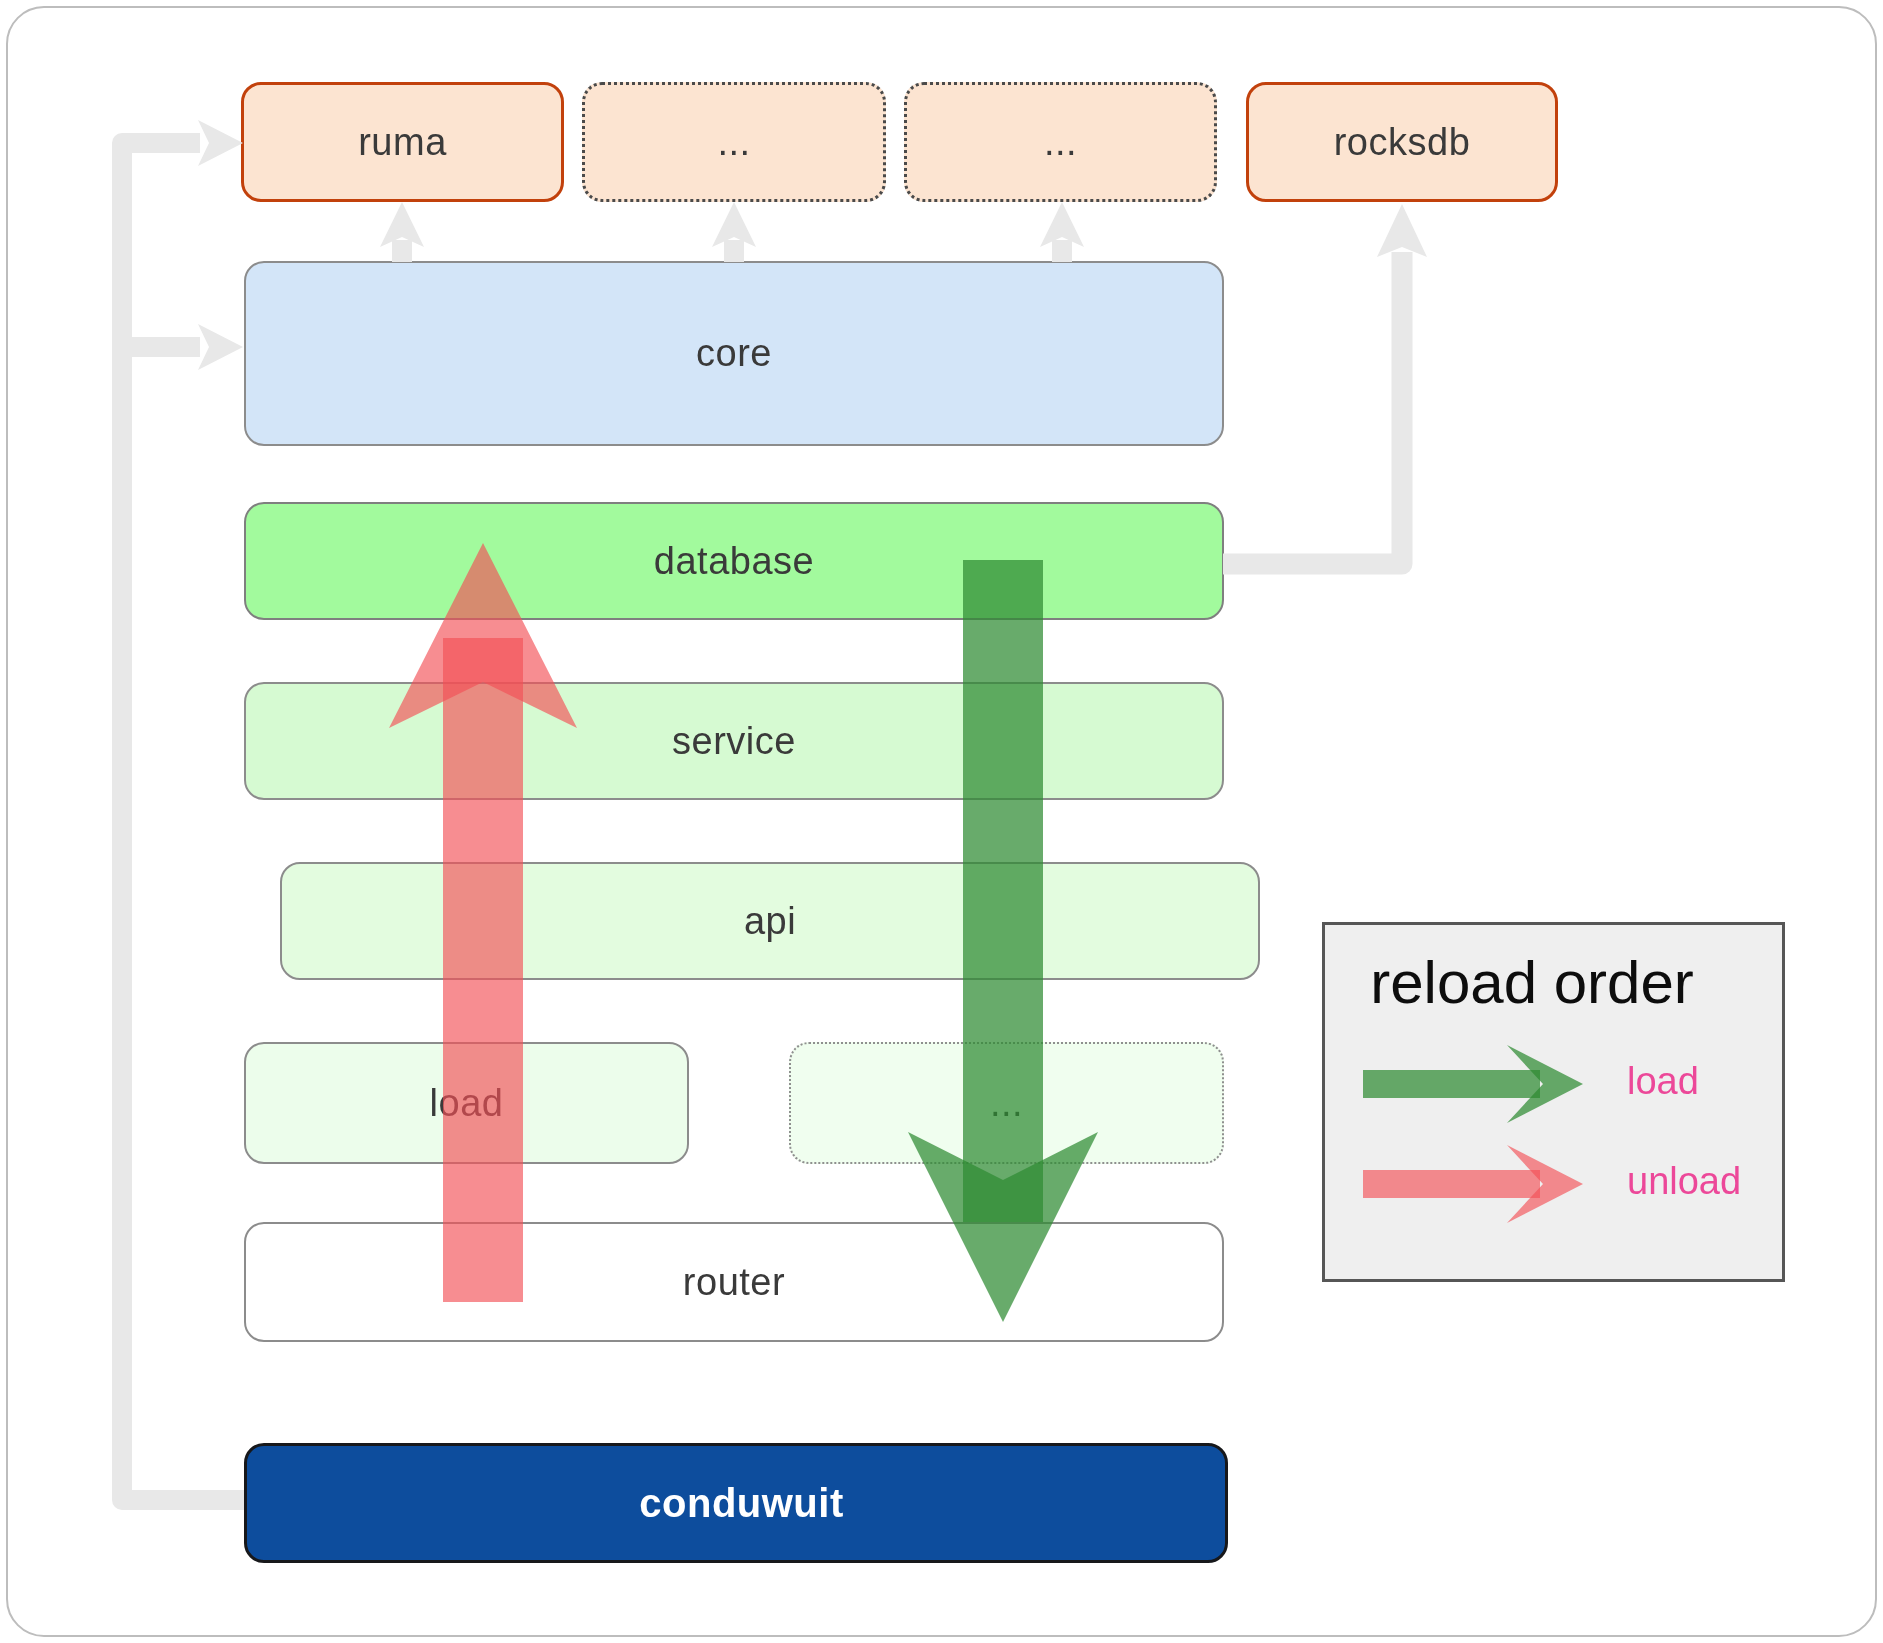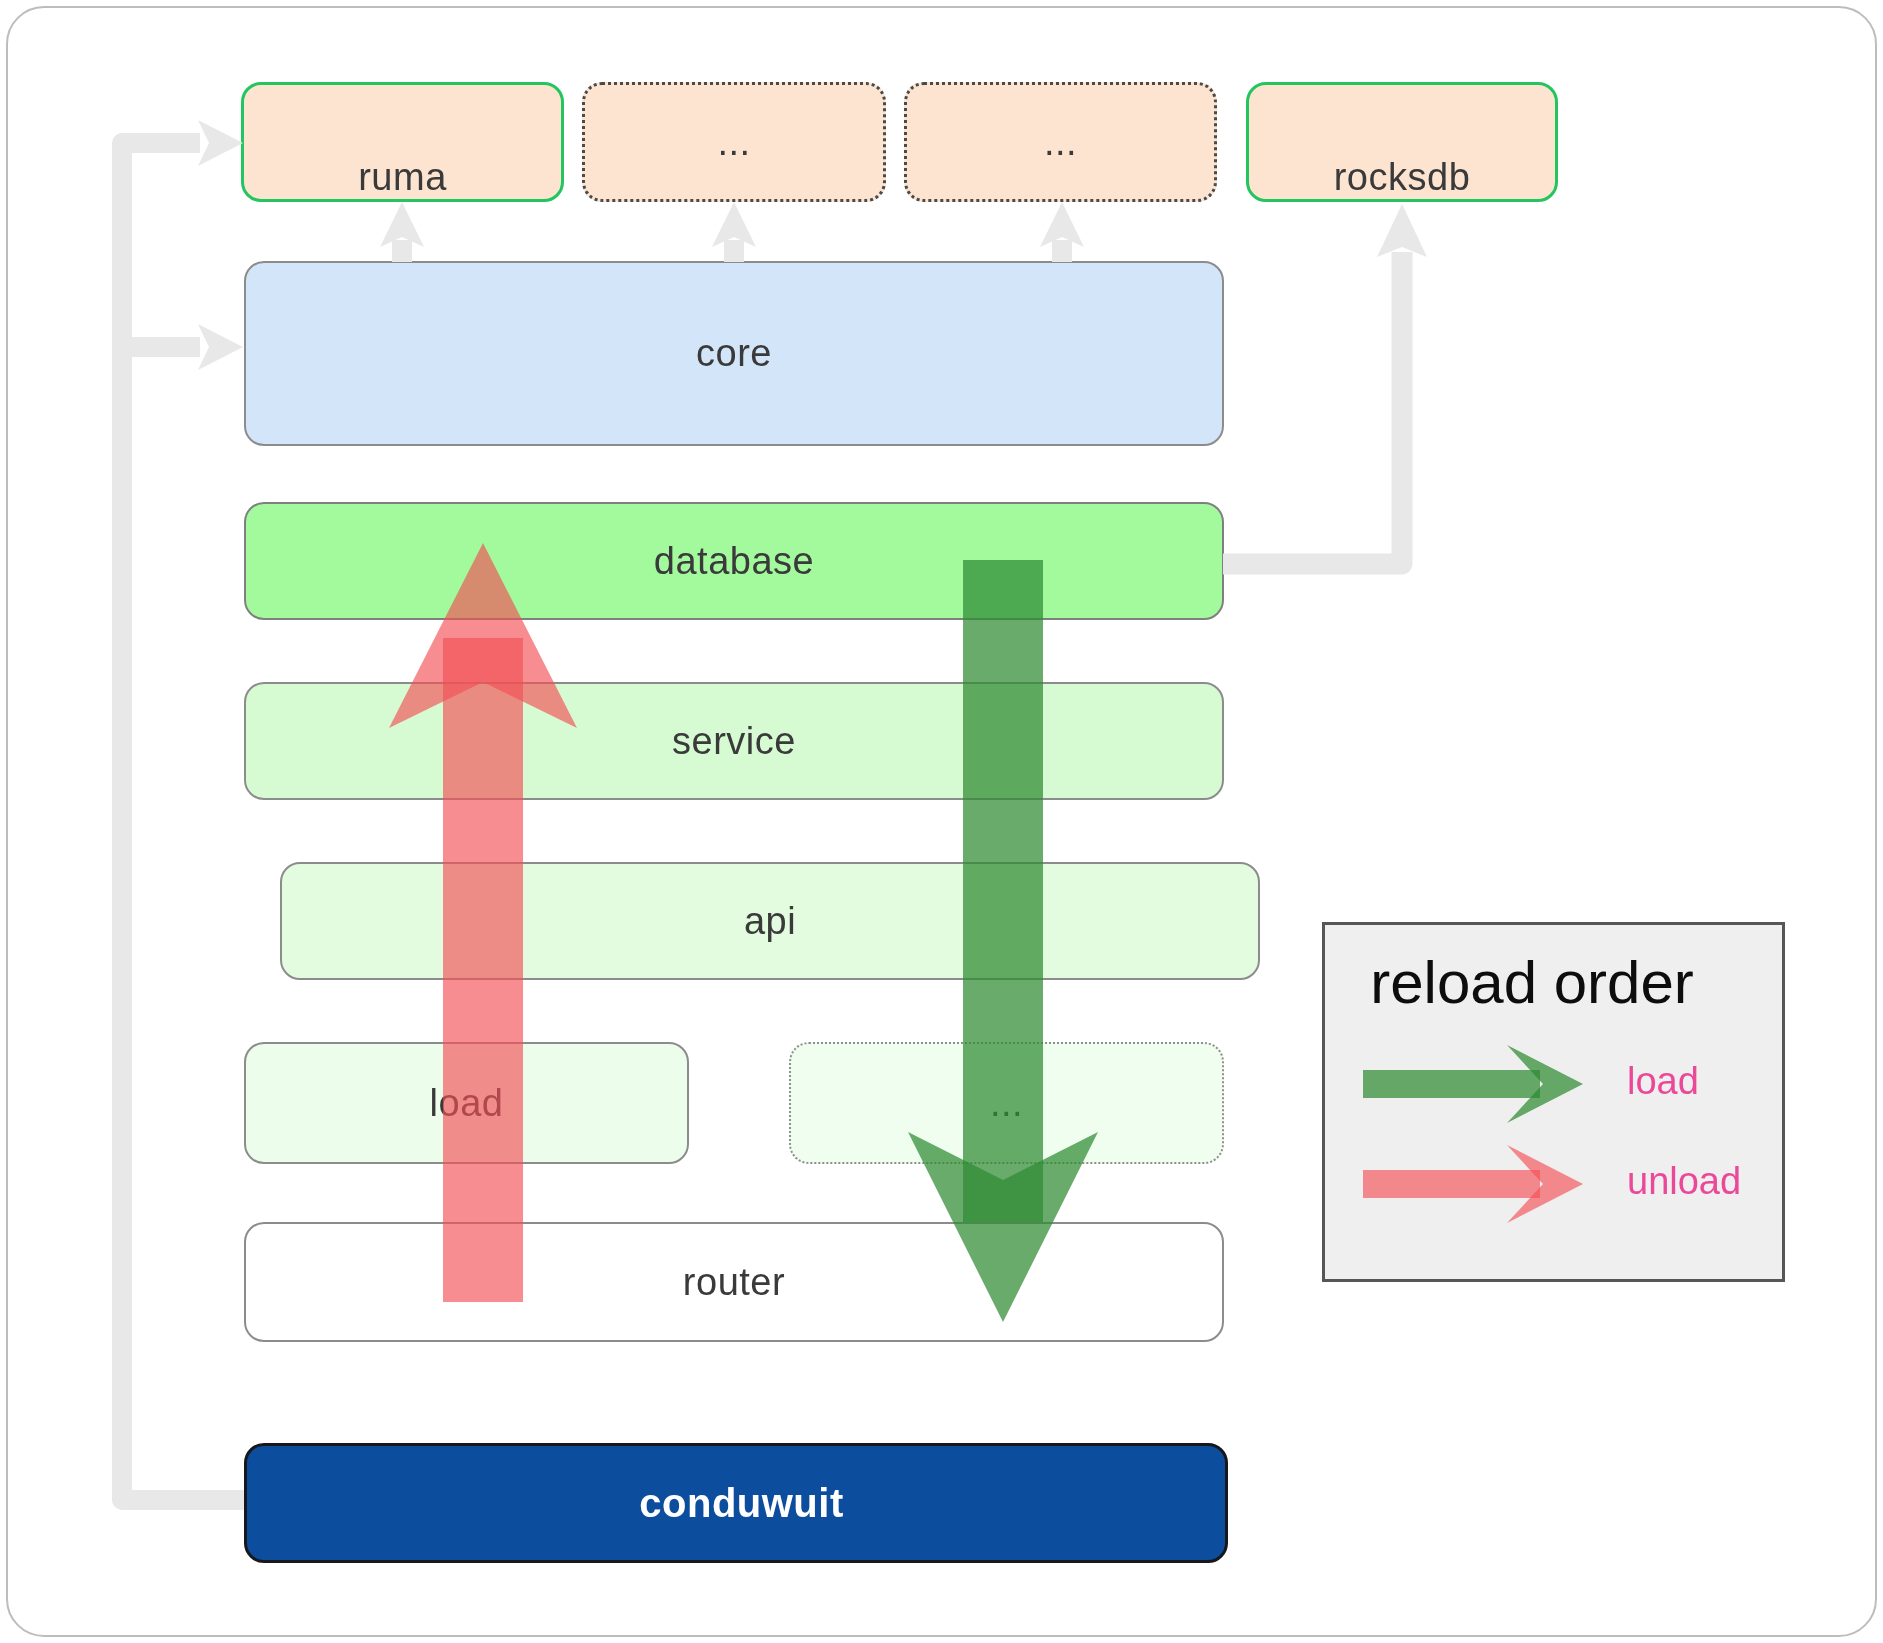--- a/index.html
+++ b/index.html
@@ -24,21 +24,21 @@
     position: absolute;
     box-sizing: border-box;
     border-radius: 20px;
     display: flex;
     align-items: center;
     justify-content: center;
     font-size: 38px;
     color: #3a3a3a;
     letter-spacing: 0.5px;
   }
-  .peach   { background: #fce4d1; border: 3px solid #22c55e; align-items: flex-end; }
+  .peach   { background: #fce4d1; border: 3px solid #c2410c; }
   .peach-dotted { background: #fce4d1; border: 3px dotted #4a4a4a; }
   .blue    { background: #d3e5f8; border: 2px solid #8c8c8c; }
   .grn1    { background: #a2fa9d; border: 2px solid #7f7f7f; }
   .grn2    { background: #d6fad2; border: 2px solid #8c8c8c; }
   .grn3    { background: #e3fcdf; border: 2px solid #8c8c8c; }
   .grn4    { background: #ecfdeb; border: 2px solid #8c8c8c; }
   .grn4-dotted { background: #f0feef; border: 2px dotted #8f8f8f; }
   .white   { background: #ffffff; border: 2px solid #8c8c8c; }
   .navy    { background: #0d4d9d; border: 3px solid #17181b; color: #ffffff; font-weight: bold; font-size: 40px; padding-left: 11px; }
 

